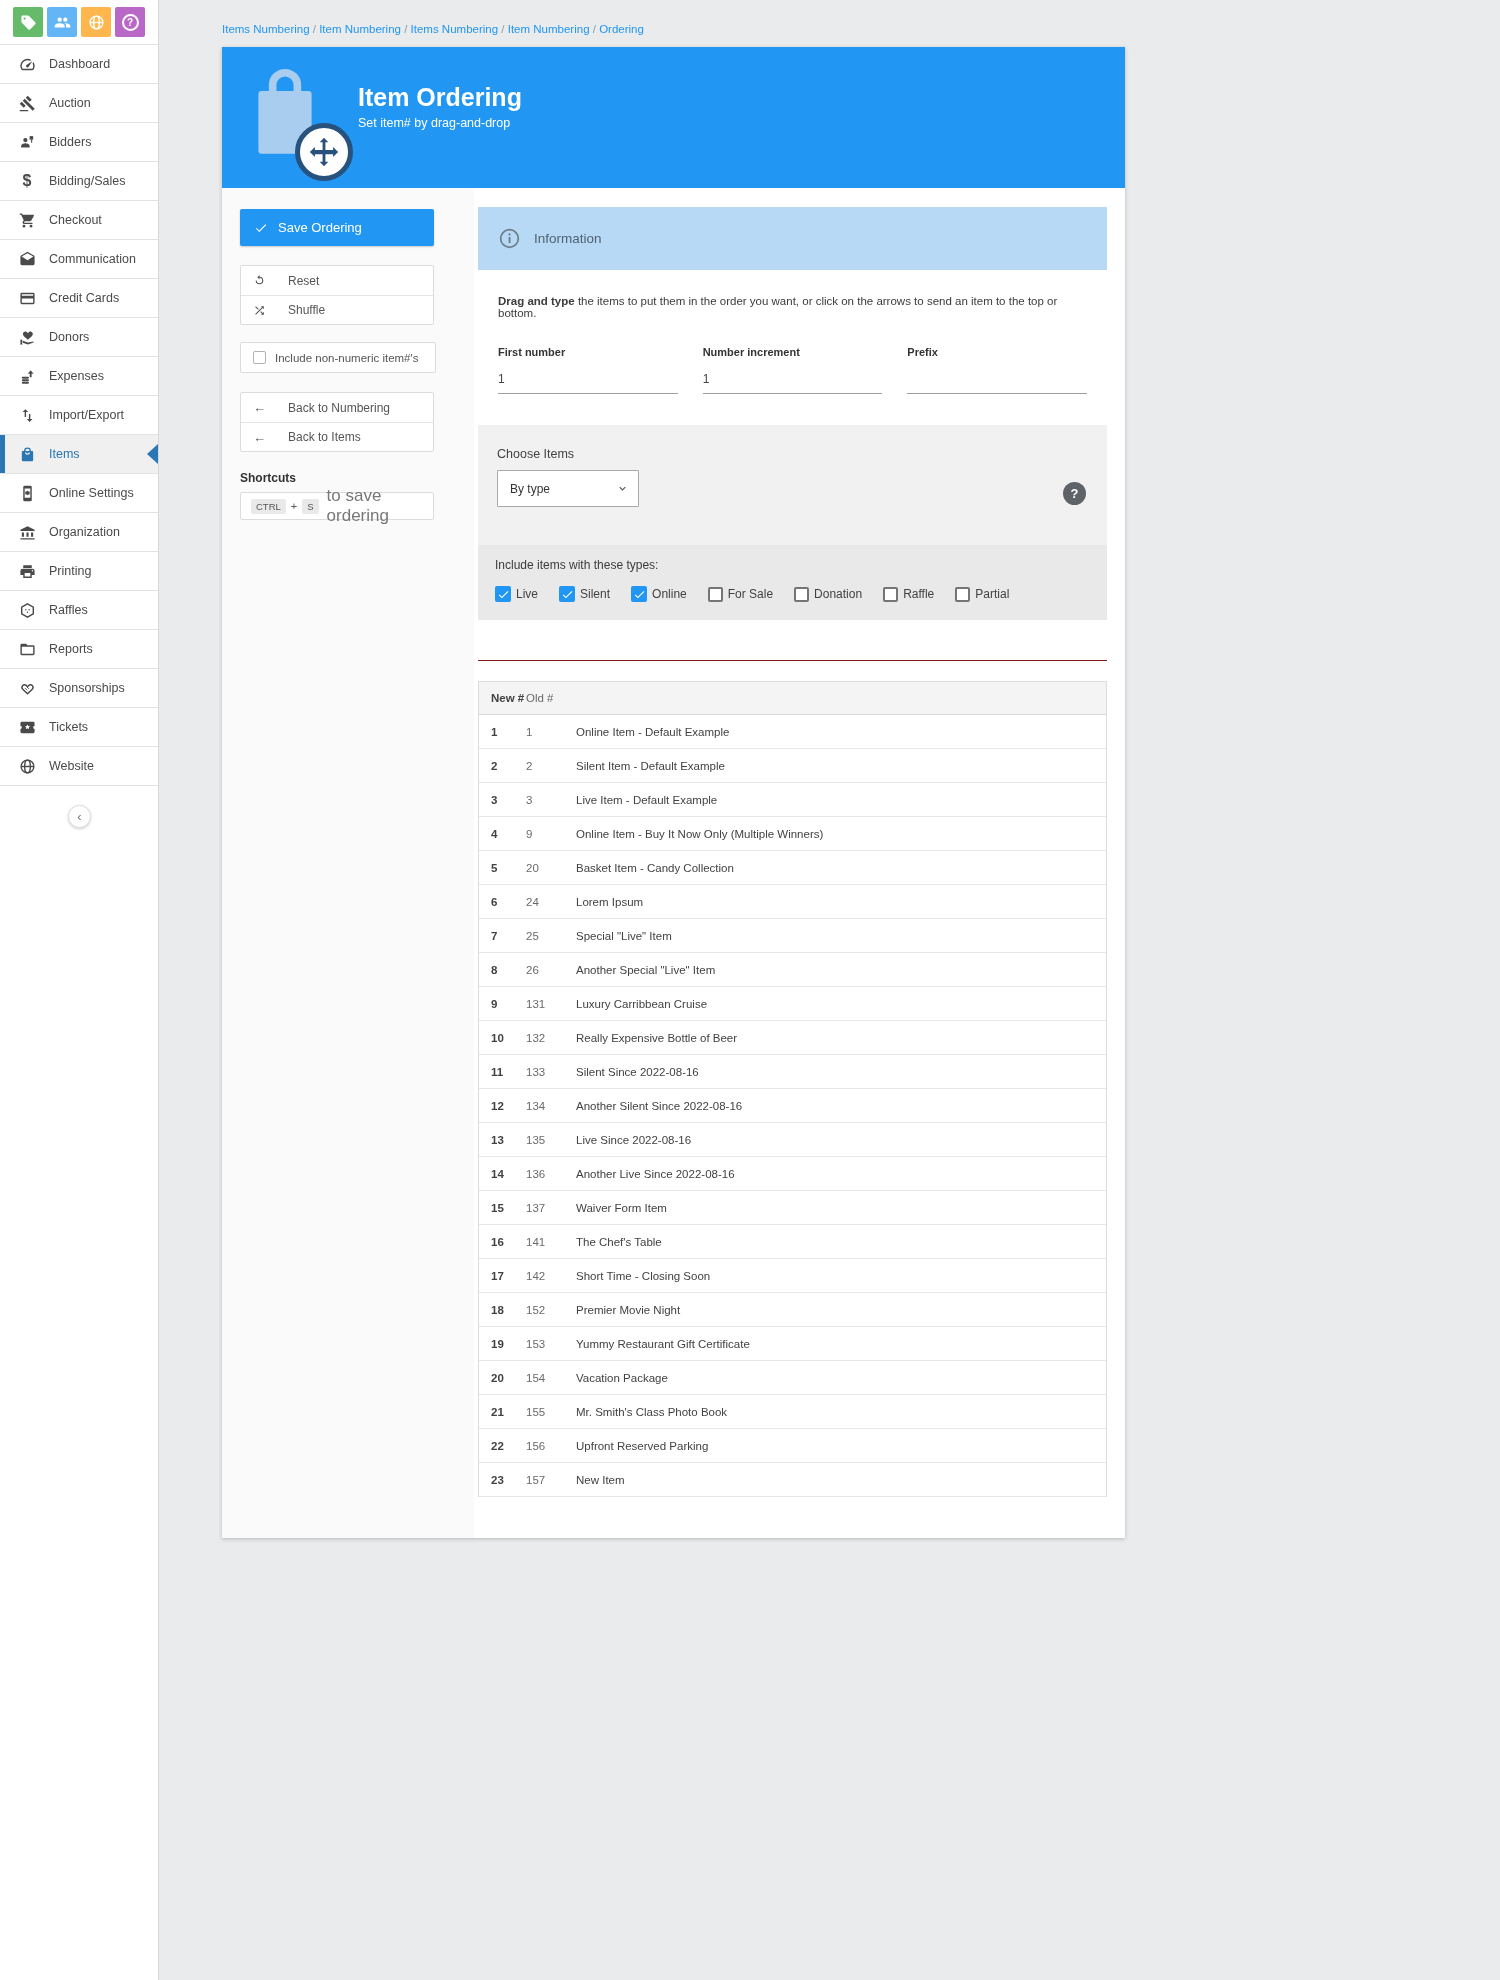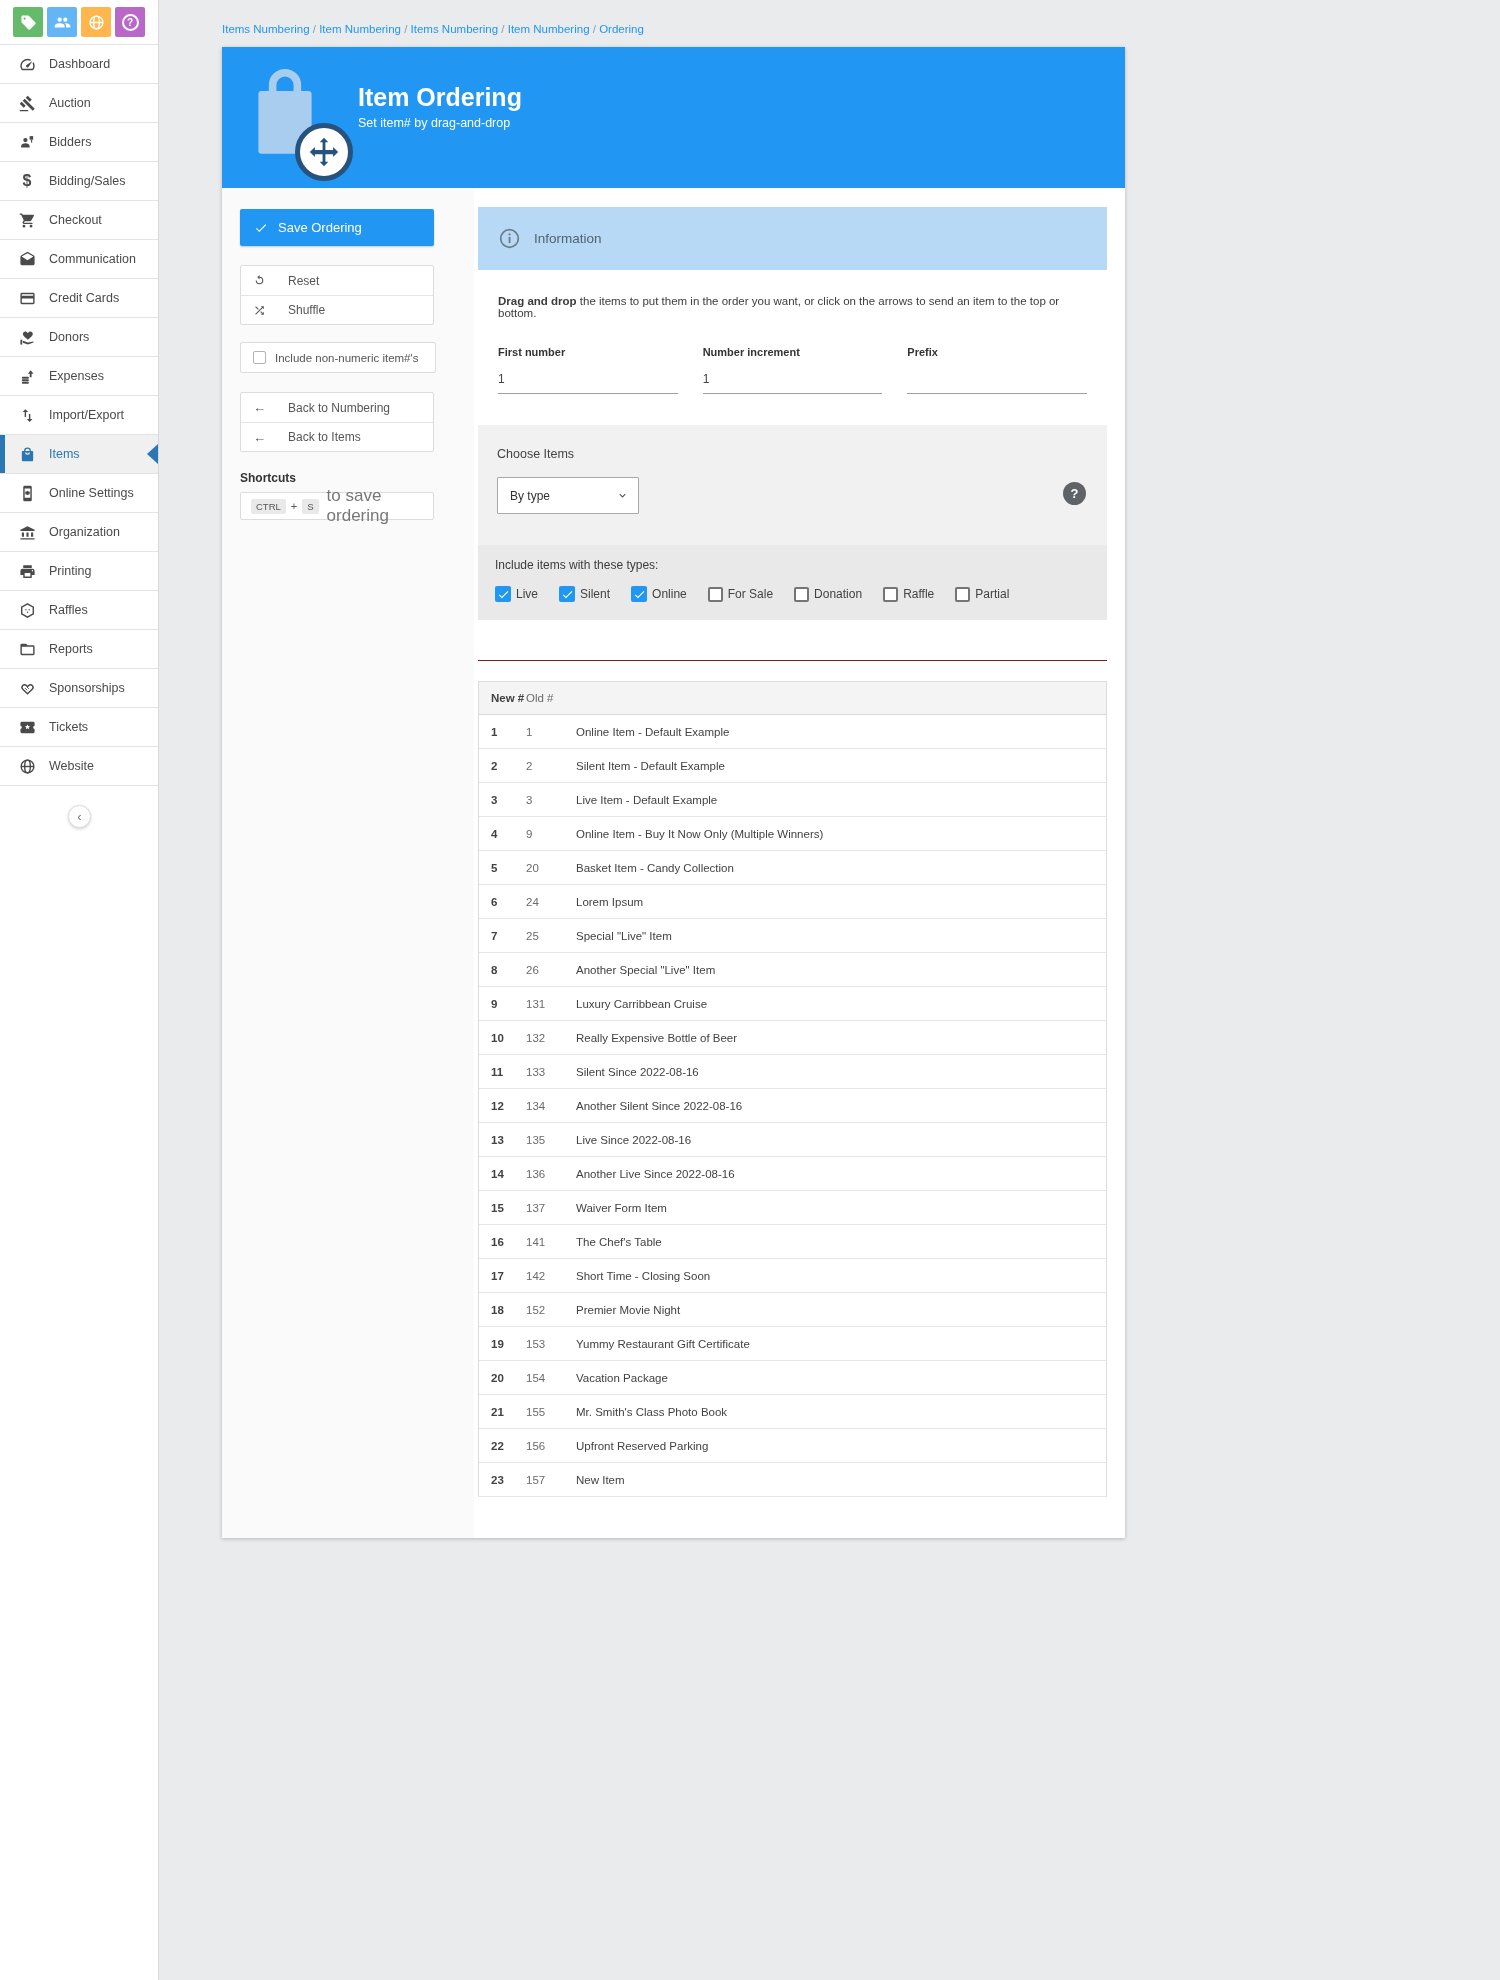--- a/index.html
+++ b/index.html
@@ -68,21 +68,21 @@
   .info-body { background:#fff; border-bottom:2px solid #9aa0a4; padding:25px 20px 37px 20px; }
   .info-text { font-size:11.5px; color:#3c3c3c; }
   .fields { display:flex; gap:25px; margin-top:27px; }
   .field { width:180px; }
   .field-label { font-size:11px; font-weight:bold; color:#333; }
   .field-input { width:100%; border:none; border-bottom:1px solid #9e9e9e; font-family:inherit; font-size:12px; color:#444; margin-top:14px; padding-bottom:7px; background:transparent; outline:none; }
 
   .choose-panel { position:absolute; left:256px; top:378px; width:629px; border-bottom:1px solid #7f1d1d; }
   .choose-top { height:120px; background:#f1f1f1; padding:22px 19px 0 19px; position:relative; }
   .choose-title { font-size:12.5px; color:#424242; }
-  .select-box { margin-top:16px; width:142px; height:37px; background:#fff; border:1px solid #a9a9a9; border-radius:1px; display:flex; align-items:center; justify-content:space-between; padding:0 10px 0 12px; font-size:12px; color:#333; cursor:pointer; }
+  .select-box { margin-top:9px; width:142px; height:37px; background:#fff; border:1px solid #a9a9a9; border-radius:1px; display:flex; align-items:center; justify-content:space-between; padding:0 10px 0 12px; font-size:12px; color:#333; cursor:pointer; }
   .select-box svg { width:11px; height:11px; }
   .help-circle { position:absolute; right:21px; top:57px; width:23px; height:23px; border-radius:50%; background:#5f6368; color:#fff; font-size:13px; font-weight:bold; display:flex; align-items:center; justify-content:center; cursor:pointer; }
   .choose-types { background:#e9e9e9; padding:13px 17px 18px 17px; }
   .types-label { font-size:12px; color:#3c3c3c; }
   .types-row { display:flex; align-items:center; margin-top:14px; }
   .type-item { display:flex; align-items:center; margin-right:21px; cursor:pointer; }
   .cb { width:15px; height:15px; border-radius:2px; background:#fff; border:2px solid #757575; display:inline-flex; align-items:center; justify-content:center; }
   .cb.checked { background:#2196F3; border:none; width:16px; height:16px; }
   .cb svg { width:13px; height:13px; }
   .type-label { font-size:12px; color:#424242; margin-left:5px; }
@@ -371,21 +371,21 @@
     <div class="info-panel">
       <div class="info-head">
         <svg viewBox="0 0 24 24">
             <circle cx="12" cy="12" r="9.2" fill="none" stroke="#6a7d8a" stroke-width="1.8"></circle>
             <rect x="11.1" y="10.4" width="1.9" height="6.4" fill="#6a7d8a"></rect>
             <circle cx="12" cy="7.7" r="1.15" fill="#6a7d8a"></circle>
           </svg>
         <span class="info-title">Information</span>
       </div>
       <div class="info-body">
-        <p class="info-text"><b>Drag and drop</b><span> the items to put them in the order you want, or click on the arrows to send an item to the top or bottom.</span></p>
+        <p class="info-text"><b>Drag and type</b><span> the items to put them in the order you want, or click on the arrows to send an item to the top or bottom.</span></p>
         <div class="fields">
           <div class="field">
             <div class="field-label">First number</div>
             <input class="field-input" value="1" style="">
           </div>
           <div class="field">
             <div class="field-label">Number increment</div>
             <input class="field-input" value="1" style="">
           </div>
           <div class="field">

